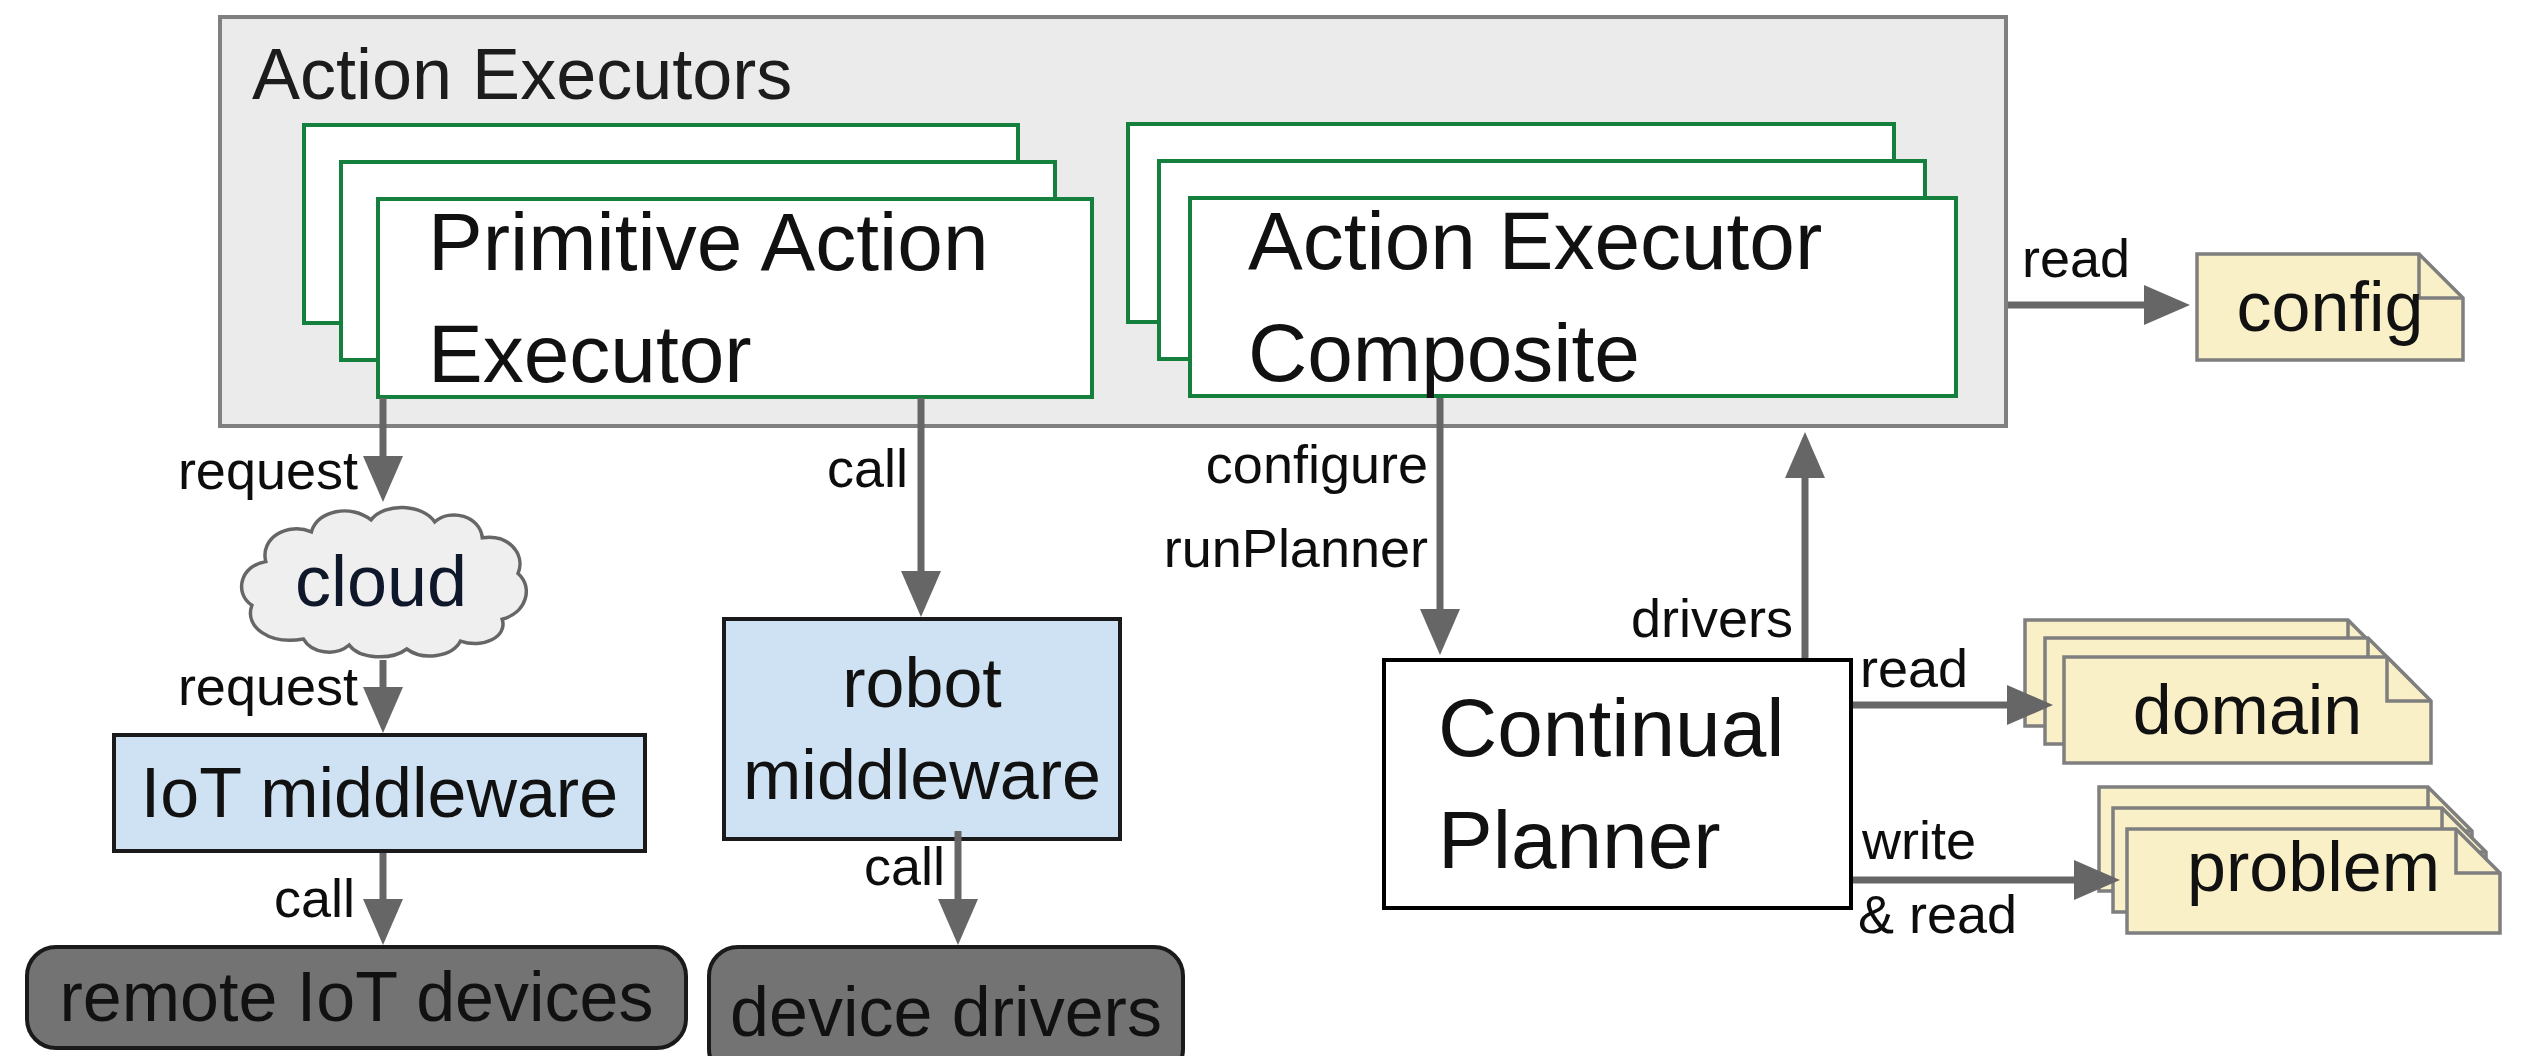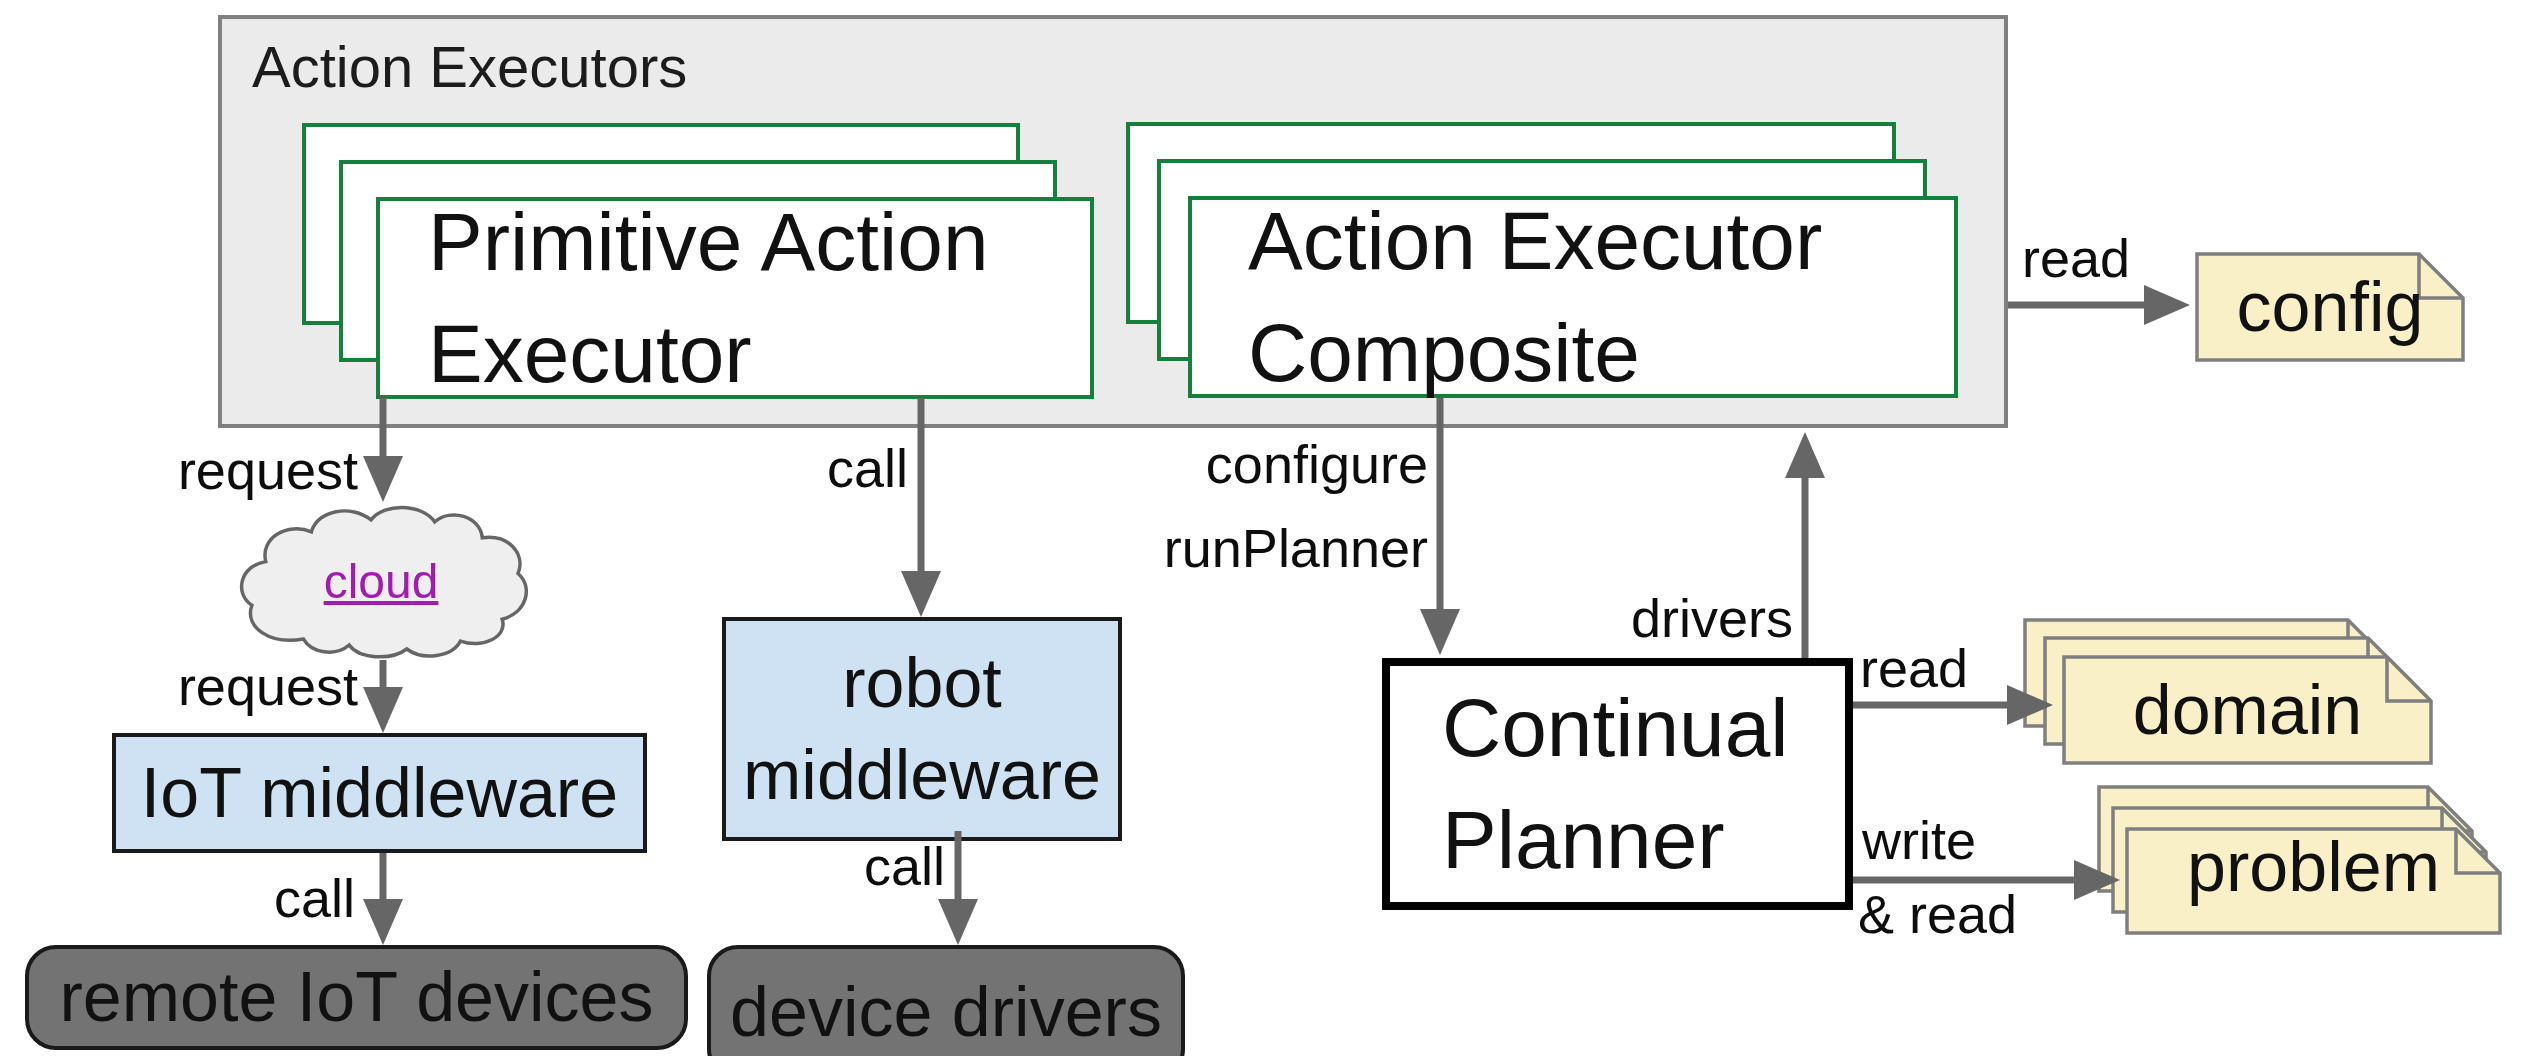--- a/index.html
+++ b/index.html
@@ -9,49 +9,49 @@
     font-family:"Liberation Sans", sans-serif; color:#111;
     background:#ffffff;
   }
   
   .group {
     position:absolute; left:218px; top:15px; width:1790px; height:413px;
     background:#ebebeb; border:4px solid #808080; z-index:1;
   }
   .group-title {
     position:absolute; left:30px; top:14px;
-    font-size:58px; color:#1c1c1c; white-space:nowrap;
+    font-size:72px; color:#1c1c1c; white-space:nowrap;
   }
   
   .layer {
     position:absolute; background:#ffffff; border:4px solid #15803d; z-index:2;
   }
   .exec-label {
     position:absolute; inset:0; display:flex; flex-direction:column;
     justify-content:center; font-size:82px; line-height:1.36; color:#111;
     white-space:nowrap;
   }
   
   .node {
     position:absolute; display:flex; flex-direction:column; align-items:center;
     justify-content:center; border:4px solid #1a1a1a; z-index:2;
     font-size:70px; line-height:1.32; color:#111; text-align:center; white-space:nowrap;
   }
   .blue  { background:#cfe2f3; }
   .green { background:#737373;border-radius:31px; }
   .planner {
     position:absolute; left:1382px; top:658px; width:471px; height:252px;
-    background:#ffffff; border:8px solid #000000; z-index:2;
+    background:#ffffff; border:4px solid #000000; z-index:2;
   }
   
   .cloud-wrap { position:absolute; left:232px; top:502px; width:298px; height:158px; z-index:2; }
   .cloud-wrap svg { position:absolute; inset:0; }
   .cloud-label {
     position:absolute; inset:0; display:flex; align-items:center; justify-content:center;
-    font-size:48px; color:#a21caf;text-decoration:underline;
+    font-size:72px; color:#0f172a;
   }
   
   .note { position:absolute; z-index:2; }
   .note svg { position:absolute; inset:0; }
   .note-label {
     position:absolute; inset:0; display:flex; align-items:center; justify-content:center;
     font-size:70px; color:#111;
   }
   
   .edges { position:absolute; left:0; top:0; width:2544px; height:1056px; z-index:5; pointer-events:none; }

